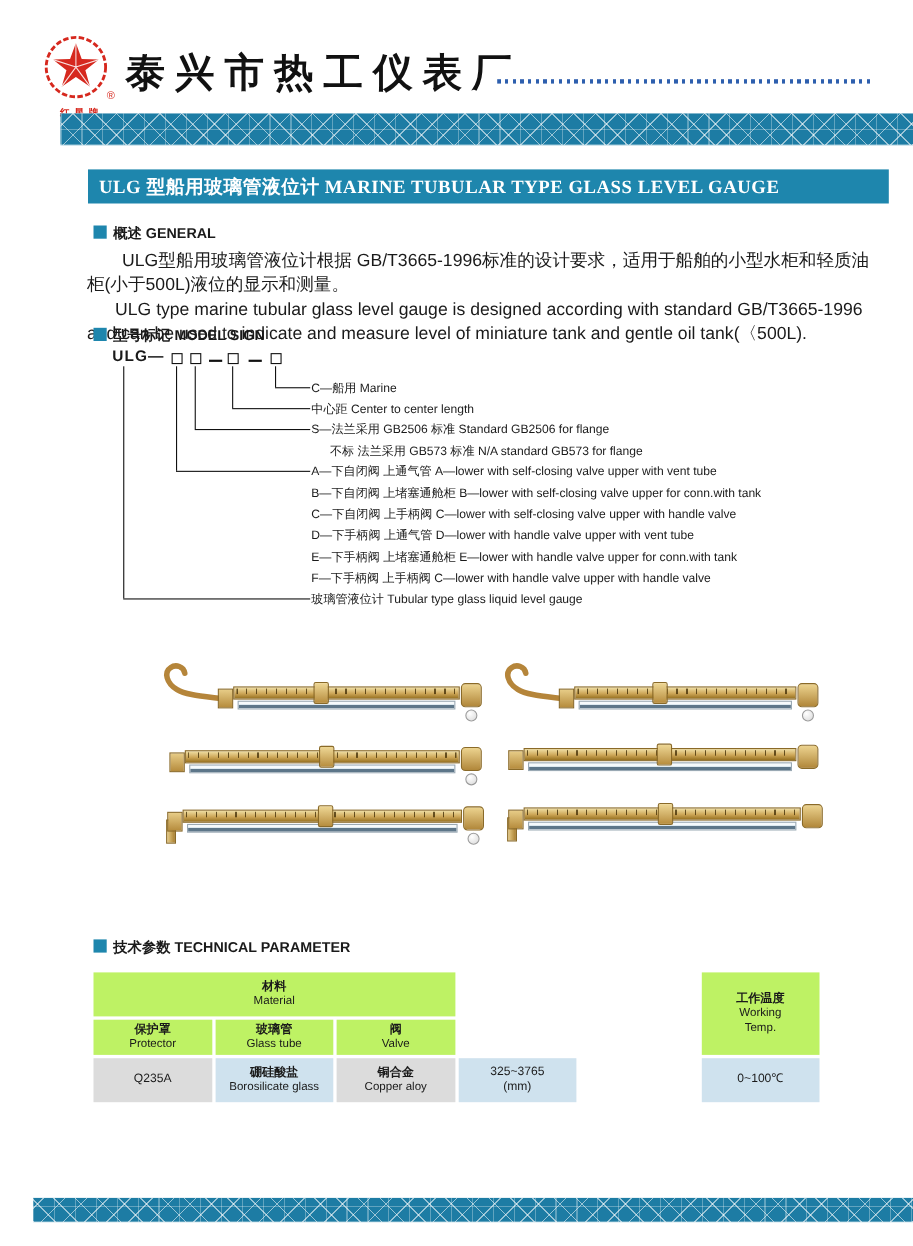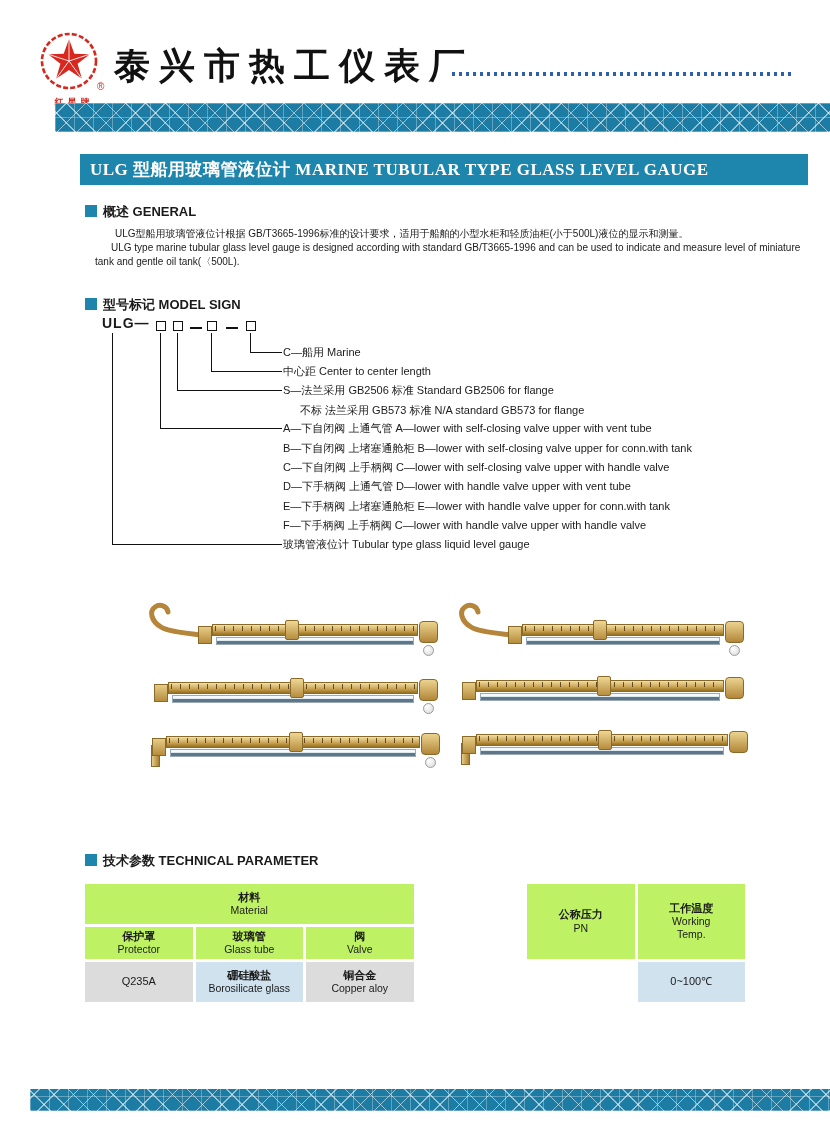--- a/index.html
+++ b/index.html
@@ -30,21 +30,21 @@
   .titlebar{position:absolute;left:80px;top:154px;width:728px;height:31px;background:#1e86ad;
             color:#fff;font-family:"Liberation Serif",serif;font-weight:bold;font-size:17px;
             line-height:31px;padding-left:10px;box-sizing:border-box;letter-spacing:.5px;white-space:nowrap;}
 
   
   .sec-head{position:absolute;left:85px;height:14px;font-size:13px;font-weight:bold;white-space:nowrap;}
   .sec-head .bullet{display:inline-block;width:12px;height:12px;background:#1e86ad;
                     margin-right:6px;vertical-align:-1px;}
 
   
-  .para{position:absolute;left:95px;width:712px;font-size:10px;line-height:1.38;}
+  .para{position:absolute;left:79px;width:712px;font-size:16px;line-height:1.38;}
   .para p{margin:0;}
   .para .cn{text-indent:2em;}
   .para .en{text-indent:1.6em;}
 
   
   .ms-prefix{position:absolute;left:102px;top:315px;font-size:14px;font-weight:bold;letter-spacing:1px;}
   .ms-box{position:absolute;width:10px;height:10px;border:1.4px solid #111;box-sizing:border-box;top:321px;}
   .ms-dash{position:absolute;height:2px;background:#111;top:327px;}
   .vline{position:absolute;width:1.4px;background:#111;}
   .hline{position:absolute;height:1.4px;background:#111;}
@@ -231,24 +231,20 @@
 
   <div class="sec-head" style="top:852px;">
     <span class="bullet"></span><span>技术参数 TECHNICAL PARAMETER</span>
   </div>
 
   <div class="ttable">
     <div class="cell th span3">
       <span class="cnl">材料</span>
       <span class="enl">Material</span>
     </div>
-    <div class="cell th rspan" style="grid-column:5;">
-      <span class="cnl">公称压力</span>
-      <span class="enl">PN</span>
-    </div>
     <div class="cell th rspan" style="grid-column:6;">
       <span class="cnl">工作温度</span>
       <span class="enl">Working</span>
       <span class="enl">Temp.</span>
     </div>
 
     <div class="cell th" style="grid-row:2;grid-column:1;">
       <span class="cnl">保护罩</span>
       <span class="enl">Protector</span>
     </div>
@@ -265,19 +261,23 @@
       <span>Q235A</span>
     </div>
     <div class="cell td-blue" style="grid-row:3;grid-column:2;">
       <span class="cnl">硼硅酸盐</span>
       <span class="enl">Borosilicate glass</span>
     </div>
     <div class="cell td-gray" style="grid-row:3;grid-column:3;">
       <span class="cnl">铜合金</span>
       <span class="enl">Copper aloy</span>
     </div>
+    <div class="cell td-blue" style="grid-row:3;grid-column:4;">
+      <span>325~3765</span>
+      <span>(mm)</span>
+    </div>
     <div class="cell td-blue" style="grid-row:3;grid-column:6;">
       <span>0~100℃</span>
     </div>
   </div>
 
   <div class="band band-bottom"></div>
 </div>
 
 </body></html>

